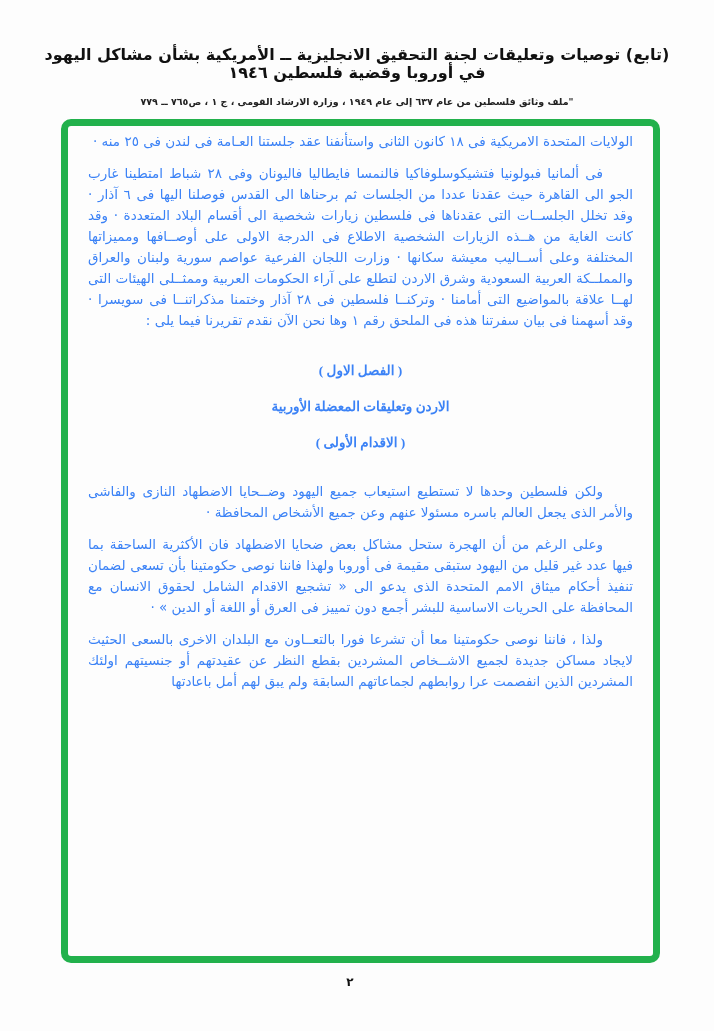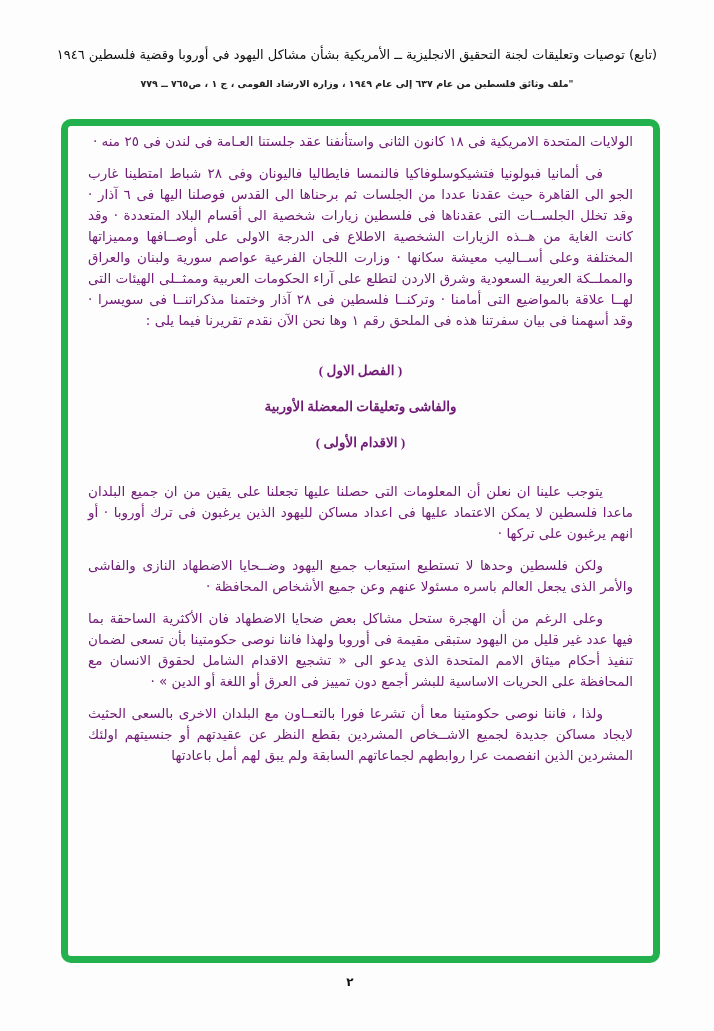--- a/index.html
+++ b/index.html
@@ -15,25 +15,25 @@
     position:absolute;inset:0;
     background:#fdfdfd;
   }
   
   .doc-header{
     position:absolute;top:46px;left:0;right:0;
     text-align:center;
     direction:rtl;
   }
   .doc-title{
-    font-size:13px;
-    font-weight:normal;
+    font-size:16px;
+    font-weight:bold;
     letter-spacing:0;
     color:#111;
-    padding:0 28px;
+    padding:0 44px;
     line-height:18px;
   }
   .doc-source{
     margin-top:14px;
     font-size:9.5px;
     font-weight:bold;
     color:#222;
   }
   
   .green-frame{
@@ -46,21 +46,21 @@
   }
   
   .doc-body{
     position:absolute;
     left:88px;top:131px;
     width:545px;
     direction:rtl;
     text-align:justify;
     font-size:13.5px;
     line-height:21px;
-    color:#701a75;
+    color:#3b82f6;
   }
   .para{
     margin:0 0 11px 0;
     text-indent:30px;
   }
   .para.no-indent{text-indent:0;}
   .headings{
     margin:30px 0 28px 0;
     text-align:center;
     font-weight:bold;
@@ -97,25 +97,24 @@
 
   <div class="doc-body">
 
     <p class="para no-indent">الولايات المتحدة الامريكية فى ١٨ كانون الثانى واستأنفنا عقد جلستنا العـامة فى لندن فى ٢٥ منه ·</p>
 
 
     <p class="para">فى ألمانيا فبولونيا فتشيكوسلوفاكيا فالنمسا فايطاليا فاليونان وفى ٢٨ شباط امتطينا غارب الجو الى القاهرة حيث عقدنا عددا من الجلسات ثم برحناها الى القدس فوصلنا اليها فى ٦ آذار · وقد تخلل الجلســات التى عقدناها فى فلسطين زيارات شخصية الى أقسام البلاد المتعددة · وقد كانت الغاية من هــذه الزيارات الشخصية الاطلاع فى الدرجة الاولى على أوصــافها ومميزاتها المختلفة وعلى أســاليب معيشة سكانها · وزارت اللجان الفرعية عواصم سورية ولبنان والعراق والمملــكة العربية السعودية وشرق الاردن لتطلع على آراء الحكومات العربية وممثــلى الهيئات التى لهــا علاقة بالمواضيع التى أمامنا · وتركنــا فلسطين فى ٢٨ آذار وختمنا مذكراتنــا فى سويسرا · وقد أسهمنا فى بيان سفرتنا هذه فى الملحق رقم ١ وها نحن الآن نقدم تقريرنا فيما يلى :</p>
 
     <div class="headings">
       <p class="h-line">( الفصل الاول )</p>
-      <p class="h-line">والفاشى وتعليقات المعضلة الأوربية</p>
+      <p class="h-line">الاردن وتعليقات المعضلة الأوربية</p>
       <p class="h-line">( الاقدام الأولى )</p>
     </div>
 
-    <p class="para">يتوجب علينا ان نعلن أن المعلومات التى حصلنا عليها تجعلنا على يقين من ان جميع البلدان ماعدا فلسطين لا يمكن الاعتماد عليها فى اعداد مساكن لليهود الذين يرغبون فى ترك أوروبا · أو انهم يرغبون على تركها ·</p>
 
     <p class="para">ولكن فلسطين وحدها لا تستطيع استيعاب جميع اليهود وضــحايا الاضطهاد النازى والفاشى والأمر الذى يجعل العالم باسره مسئولا عنهم وعن جميع الأشخاص المحافظة ·</p>
 
     <p class="para">وعلى الرغم من أن الهجرة ستحل مشاكل بعض ضحايا الاضطهاد فان الأكثرية الساحقة بما فيها عدد غير قليل من اليهود ستبقى مقيمة فى أوروبا ولهذا فاننا نوصى حكومتينا بأن تسعى لضمان تنفيذ أحكام ميثاق الامم المتحدة الذى يدعو الى « تشجيع الاقدام الشامل لحقوق الانسان مع المحافظة على الحريات الاساسية للبشر أجمع دون تمييز فى العرق أو اللغة أو الدين » ·</p>
 
     <p class="para">ولذا ، فاننا نوصى حكومتينا معا أن تشرعا فورا بالتعــاون مع البلدان الاخرى بالسعى الحثيث لايجاد مساكن جديدة لجميع الاشــخاص المشردين بقطع النظر عن عقيدتهم أو جنسيتهم اولئك المشردين الذين انفصمت عرا روابطهم لجماعاتهم السابقة ولم يبق لهم أمل باعادتها</p>
 
   </div>
 
   <div class="page-number">٢</div>

